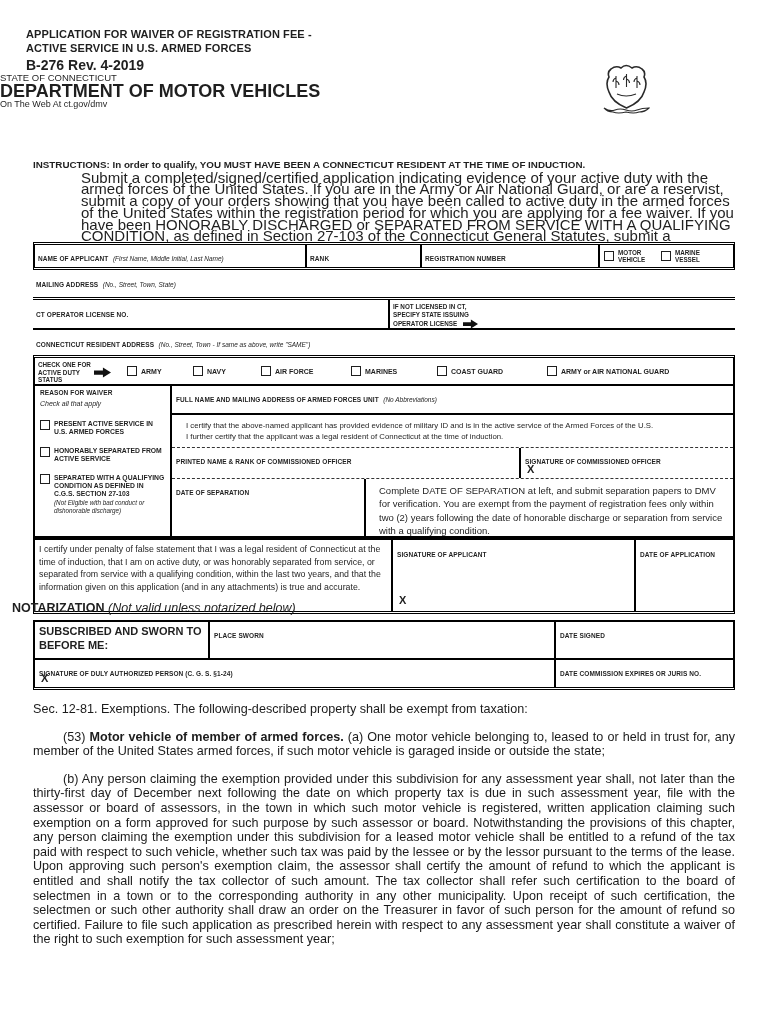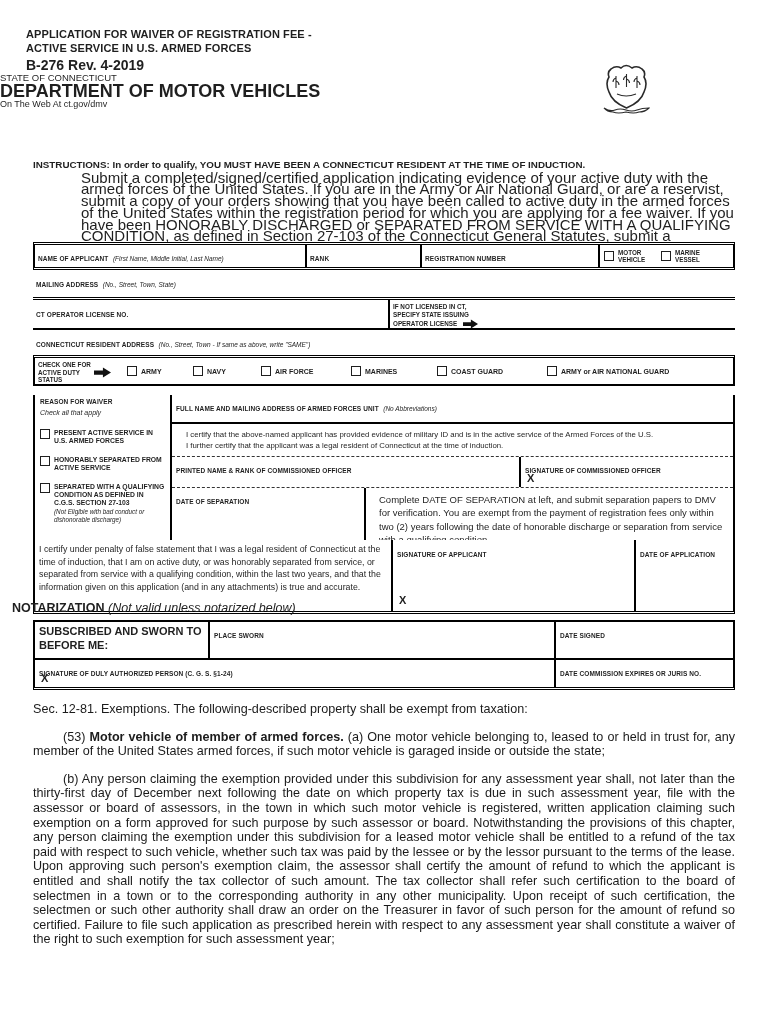--- a/index.html
+++ b/index.html
@@ -55,21 +55,21 @@
 
   
   #row-duty { top:355px; height:31px; border-top:3px double #000; border-bottom:2px solid #000;
     border-left:2px solid #000; border-right:2px solid #000; }
   .duty-label { position:absolute; left:3px; top:3px; width:56px; font-size:6.3px; font-weight:bold; line-height:7.6px; }
   .duty-arrow { position:absolute; left:59px; top:9px; }
   .duty-opt { position:absolute; top:8px; display:flex; align-items:center; gap:4px; }
   .duty-opt .olabel { font-size:7px; font-weight:bold; white-space:nowrap; }
 
   
-  #sec-reason { top:395px; height:154px; border-left:2px solid #000; border-right:2px solid #000;
+  #sec-reason { top:386px; height:154px; border-left:2px solid #000; border-right:2px solid #000;
     border-bottom:4px solid #000; display:grid; grid-template-columns:137px 1fr; }
   .reason-left { border-right:2px solid #000; padding:3px 5px; }
   .reason-hint { font-size:7px; font-style:italic; margin-top:4px; }
   .reason-item { display:flex; gap:4px; align-items:flex-start; }
   .reason-item .rlabel { font-size:6.8px; font-weight:bold; line-height:8px; }
   .reason-note { font-size:6.3px; font-style:italic; line-height:7.5px; margin-left:14px; margin-top:1px; }
   .mt1 { margin-top:13px; } .mt2 { margin-top:11px; } .mt3 { margin-top:11px; }
   .reason-right { display:flex; flex-direction:column; }
   .rr1 { height:29px; border-bottom:2px solid #000; padding:2px 4px; }
   .rr2 { height:33px; border-bottom:1px dashed #333; padding:5px 10px 0 14px; font-size:7.8px; line-height:11px; }

